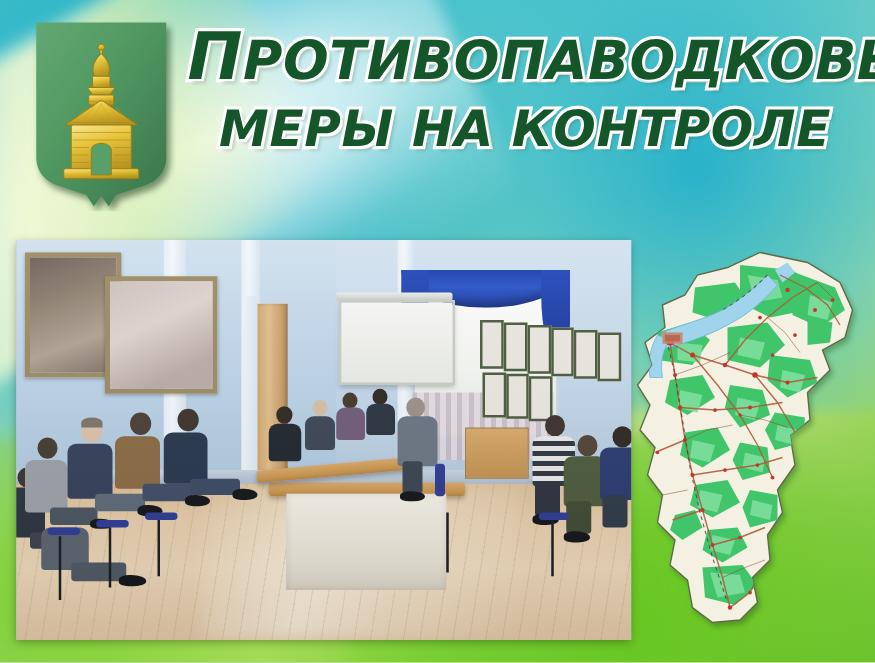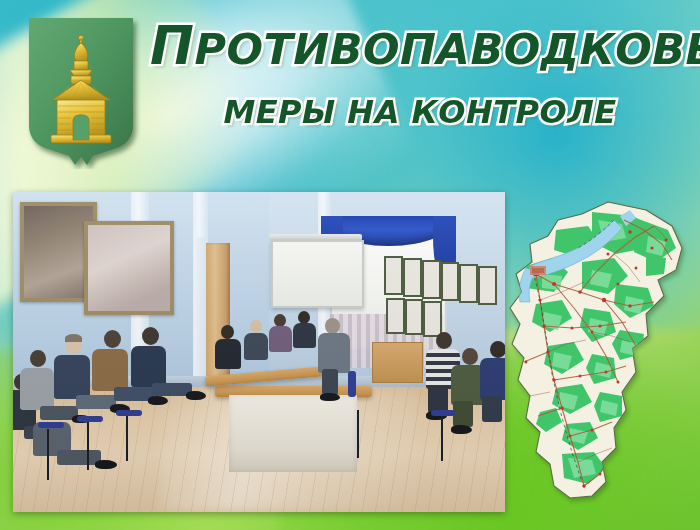--- a/index.html
+++ b/index.html
@@ -154,21 +154,21 @@
     line-height: 1.0;
     white-space: nowrap;
     -webkit-text-stroke: 5px #ffffff;
     paint-order: stroke fill;
     text-shadow:
        2px 2px 0 rgba(255,255,255,0.95),
       -1px -1px 0 rgba(255,255,255,0.95),
        3px 3px 3px rgba(40,80,40,0.28);
   }
   .title-line.l1 { font-size: 43px; }
-  .title-line.l2 { font-size: 32px; margin-top: 24px; }
+  .title-line.l2 { font-size: 40px; margin-top: 12px; }
   .tl-big { font-size: 1.22em; }
 
   
   #photo {
     position: absolute;
     left: 13px;
     top: 192px;
     width: 492px;
     height: 320px;
     overflow: hidden;

